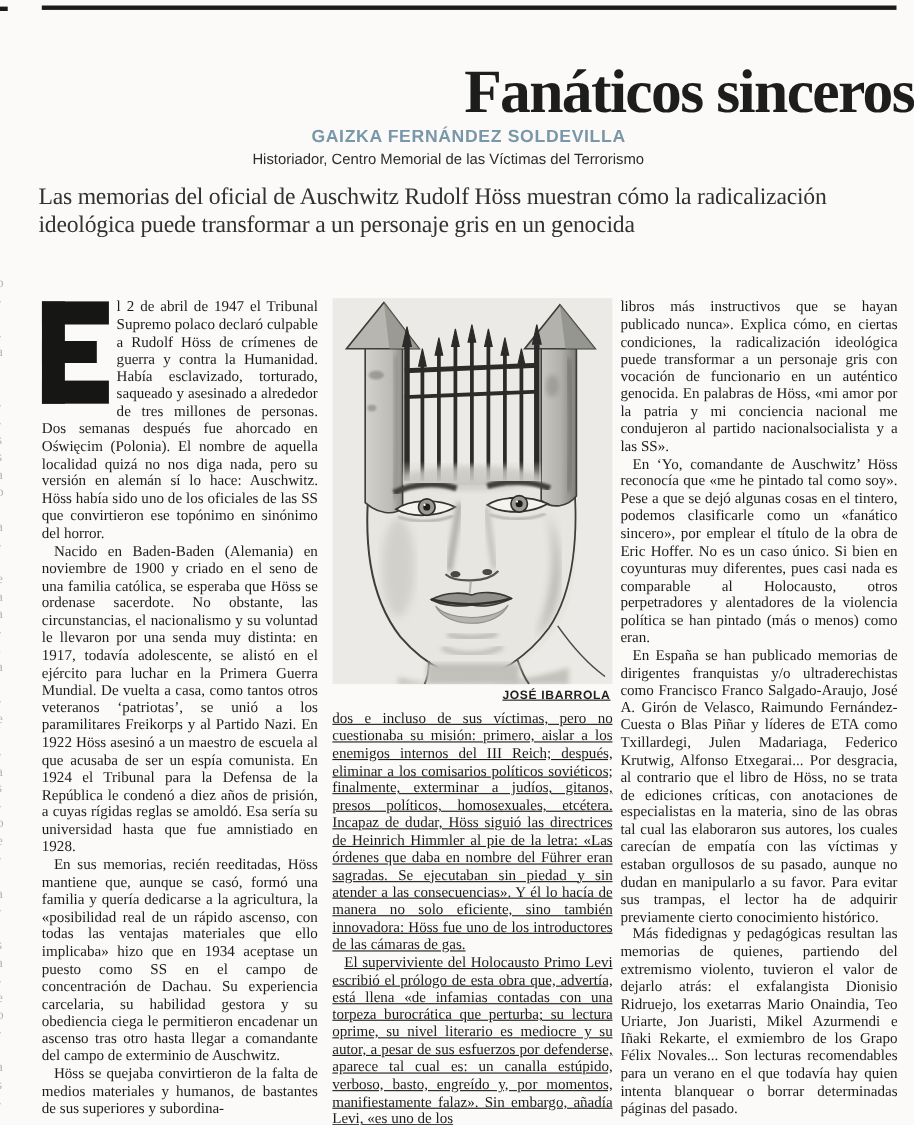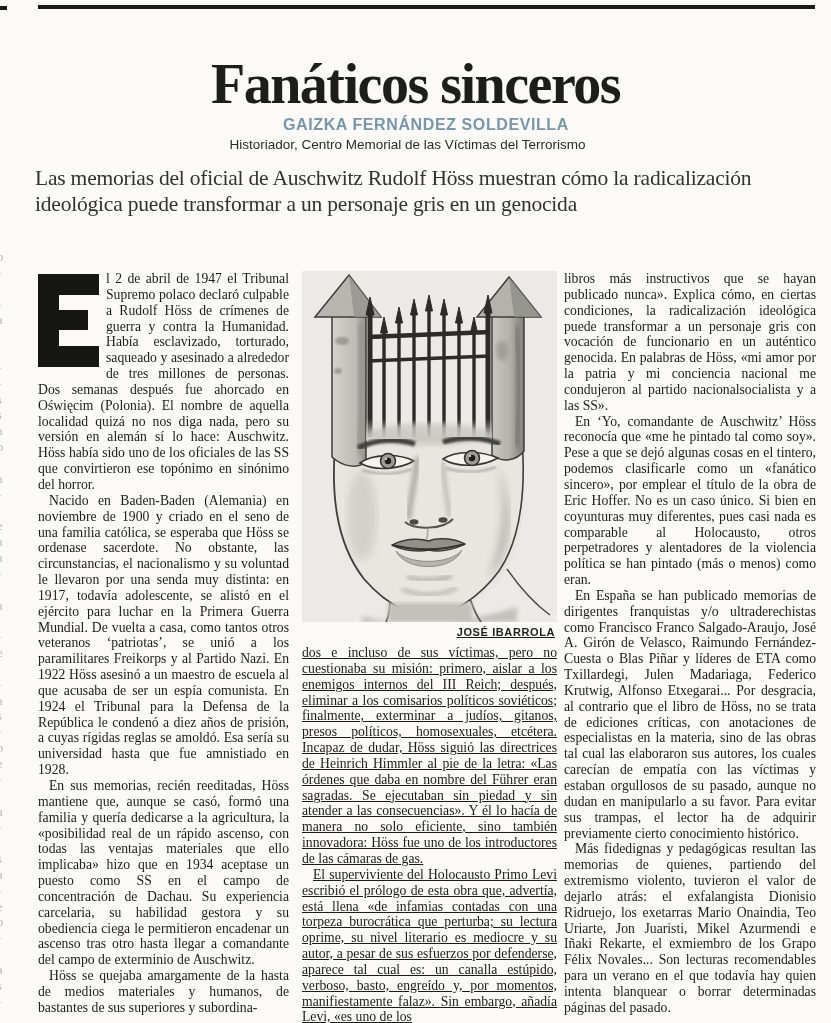--- a/index.html
+++ b/index.html
@@ -2,21 +2,21 @@
 <html lang="es"><head>
 <meta charset="utf-8">
 <style>
   html,body{margin:0;padding:0;}
   .page{position:relative;width:831px;height:1023px;background:#fbfaf8;overflow:hidden;
         font-family:"Liberation Serif",serif;color:#1c1c1c;}
   .top-rule{position:absolute;left:38px;top:5px;width:777px;height:4px;background:#1b1b1a;}
   .top-dash{position:absolute;left:0;top:6px;width:7px;height:4px;background:#1b1b1a;}
   .edge-strip{position:absolute;left:-3px;top:250px;width:10px;height:766px;overflow:hidden;
         font-size:12.5px;line-height:15.85px;color:#7a7a78;opacity:.55;white-space:pre-line;}
-  .title{position:absolute;left:0;right:0;top:14px;text-align:center;font-size:56px;
+  .title{position:absolute;left:0;right:0;top:14px;text-align:right;font-size:56px;
         font-weight:700;letter-spacing:-1.5px;color:#1d1d1b;}
   .author{position:absolute;left:0;right:0;top:116px;text-align:center;
         font-family:"Liberation Sans",sans-serif;font-weight:700;font-size:16px;
         letter-spacing:.6px;color:#7897a8;padding-left:21px;}
   .role{position:absolute;left:0;right:16px;top:137px;text-align:center;
         font-family:"Liberation Sans",sans-serif;font-size:13.5px;color:#2b2b2a;}
   .deck{position:absolute;left:35px;width:761px;top:165px;
         font-size:21.5px;line-height:26px;letter-spacing:-0.2px;color:#333231;}
   .col{position:absolute;top:247px;overflow:hidden;margin-top:24px;}
   .col-1{left:38px;width:251px;height:774px;}
@@ -102,21 +102,21 @@
       <span class="dropcap">
         <span class="dc dc-stem"></span>
         <span class="dc dc-t"></span>
         <span class="dc dc-m"></span>
         <span class="dc dc-b"></span>
 
       </span><span>l 2 de abril de 1947 el Tribunal Supremo polaco declaró culpable a Rudolf Höss de crímenes de guerra y contra la Humanidad. Había esclavizado, torturado, saqueado y asesinado a alrededor de tres millones de personas. Dos semanas después fue ahorcado en Oświęcim (Polonia). El nombre de aquella localidad quizá no nos diga nada, pero su versión en alemán sí lo hace: Auschwitz. Höss había sido uno de los oficiales de las SS que convirtieron ese topónimo en sinónimo del horror.</span>
     </p>
     <p>Nacido en Baden-Baden (Alemania) en noviembre de 1900 y criado en el seno de una familia católica, se esperaba que Höss se ordenase sacerdote. No obstante, las circunstancias, el nacionalismo y su voluntad le llevaron por una senda muy distinta: en 1917, todavía adolescente, se alistó en el ejército para luchar en la Primera Guerra Mundial. De vuelta a casa, como tantos otros veteranos ‘patriotas’, se unió a los paramilitares Freikorps y al Partido Nazi. En 1922 Höss asesinó a un maestro de escuela al que acusaba de ser un espía comunista. En 1924 el Tribunal para la Defensa de la República le condenó a diez años de prisión, a cuyas rígidas reglas se amoldó. Esa sería su universidad hasta que fue amnistiado en 1928.</p>
     <p>En sus memorias, recién reeditadas, Höss mantiene que, aunque se casó, formó una familia y quería dedicarse a la agricultura, la «posibilidad real de un rápido ascenso, con todas las ventajas materiales que ello implicaba» hizo que en 1934 aceptase un puesto como SS en el campo de concentración de Dachau. Su experiencia carcelaria, su habilidad gestora y su obediencia ciega le permitieron encadenar un ascenso tras otro hasta llegar a comandante del campo de exterminio de Auschwitz.</p>
-    <p>Höss se quejaba amargamente de la hasta de medios materiales y humanos, de bastantes de sus superiores y subordina-</p>
+    <p>Höss se quejaba convirtieron de la falta de medios materiales y humanos, de bastantes de sus superiores y subordina-</p>
   </div>
 
   <div class="col col-2">
     <svg class="illo" viewBox="0 0 255 351" xmlns="http://www.w3.org/2000/svg">
       <defs>
         <linearGradient id="gL" x1="0" y1="0" x2="1" y2="0">
           <stop offset="0" stop-color="#d3d2cd"></stop>
             <stop offset="0.7" stop-color="#bcbbb6"></stop>
           <stop offset="1" stop-color="#8e8d88"></stop>
         </linearGradient>

